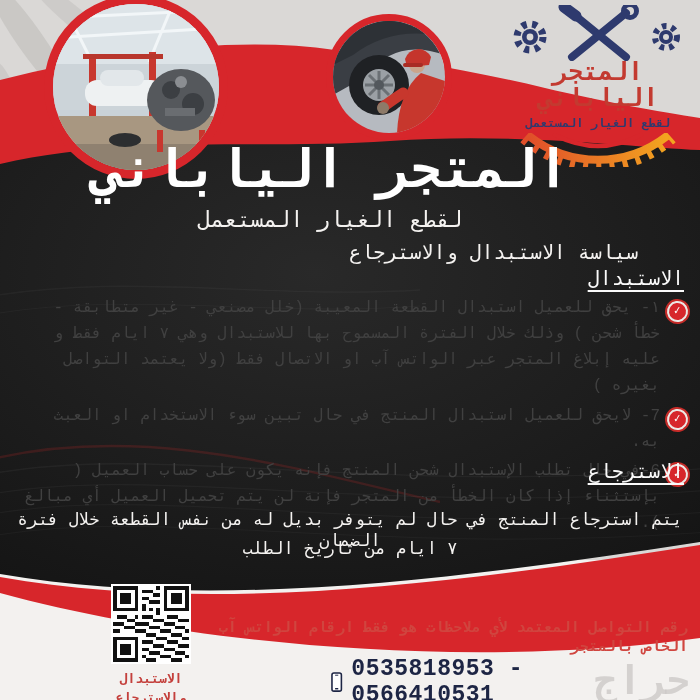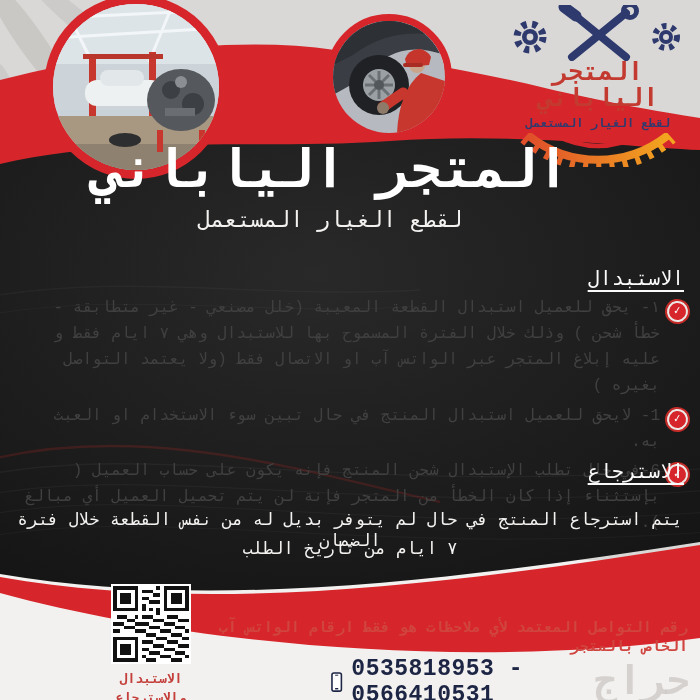--- a/index.html
+++ b/index.html
@@ -178,30 +178,31 @@
         </linearGradient>
       </defs>
       <path d="M12,4 A110,110 0 0 0 158,4" stroke="url(#og)" stroke-width="14" fill="none" stroke-dasharray="5 8"></path>
       <path d="M16,3 A112,112 0 0 0 154,3" stroke="url(#og)" stroke-width="8" fill="none"></path>
       <path d="M42,2 Q85,24 128,2" stroke="#d7262b" stroke-width="4.5" fill="none" stroke-linecap="round"></path>
     </svg>
   </div>
 
   <div class="main-title">المتجر الياباني</div>
   <div class="main-subtitle">لقطع الغيار المستعمل</div>
+  <div class="policy-title">سياسة الاستبدال والاسترجاع</div>
 
   <div class="sec-title sec-exchange">الاستبدال</div>
   <div class="bullets">
     <div class="bullet">
       <span class="check">✓</span>
       <p>١- يحق للعميل استبدال القطعة المعيبة (خلل مصنعي - غير متطابقة - خطأ شحن ) وذلك خلال الفترة المسموح بها للاستبدال وهي ٧ ايام فقط و عليه إبلاغ المتجر عبر الواتس آب او الاتصال فقط (ولا يعتمد التواصل بغيره )</p>
     </div>
     <div class="bullet">
       <span class="check">✓</span>
-      <p>1- لايحق للعميل استبدال المنتج في حال تبين سوء الاستخدام او العبث به.</p>
+      <p>7- لايحق للعميل استبدال المنتج في حال تبين سوء الاستخدام او العبث به.</p>
     </div>
     <div class="bullet">
       <span class="check">✓</span>
       <p>6-في حال تطلب الإستبدال شحن المنتج فإنه يكون على حساب العميل ( بإستثناء إذا كان الخطأ من المتجر فإنة لن يتم تحميل العميل أي مبالغ ).</p>
     </div>
   </div>
 
   <div class="sec-title sec-return">الاسترجاع</div>
   <div class="return-line return-line1">يتم استرجاع المنتج في حال لم يتوفر بديل له من نفس القطعة خلال فترة الضمان</div>
   <div class="return-line return-line2">٧ ايام من تاريخ الطلب</div>

